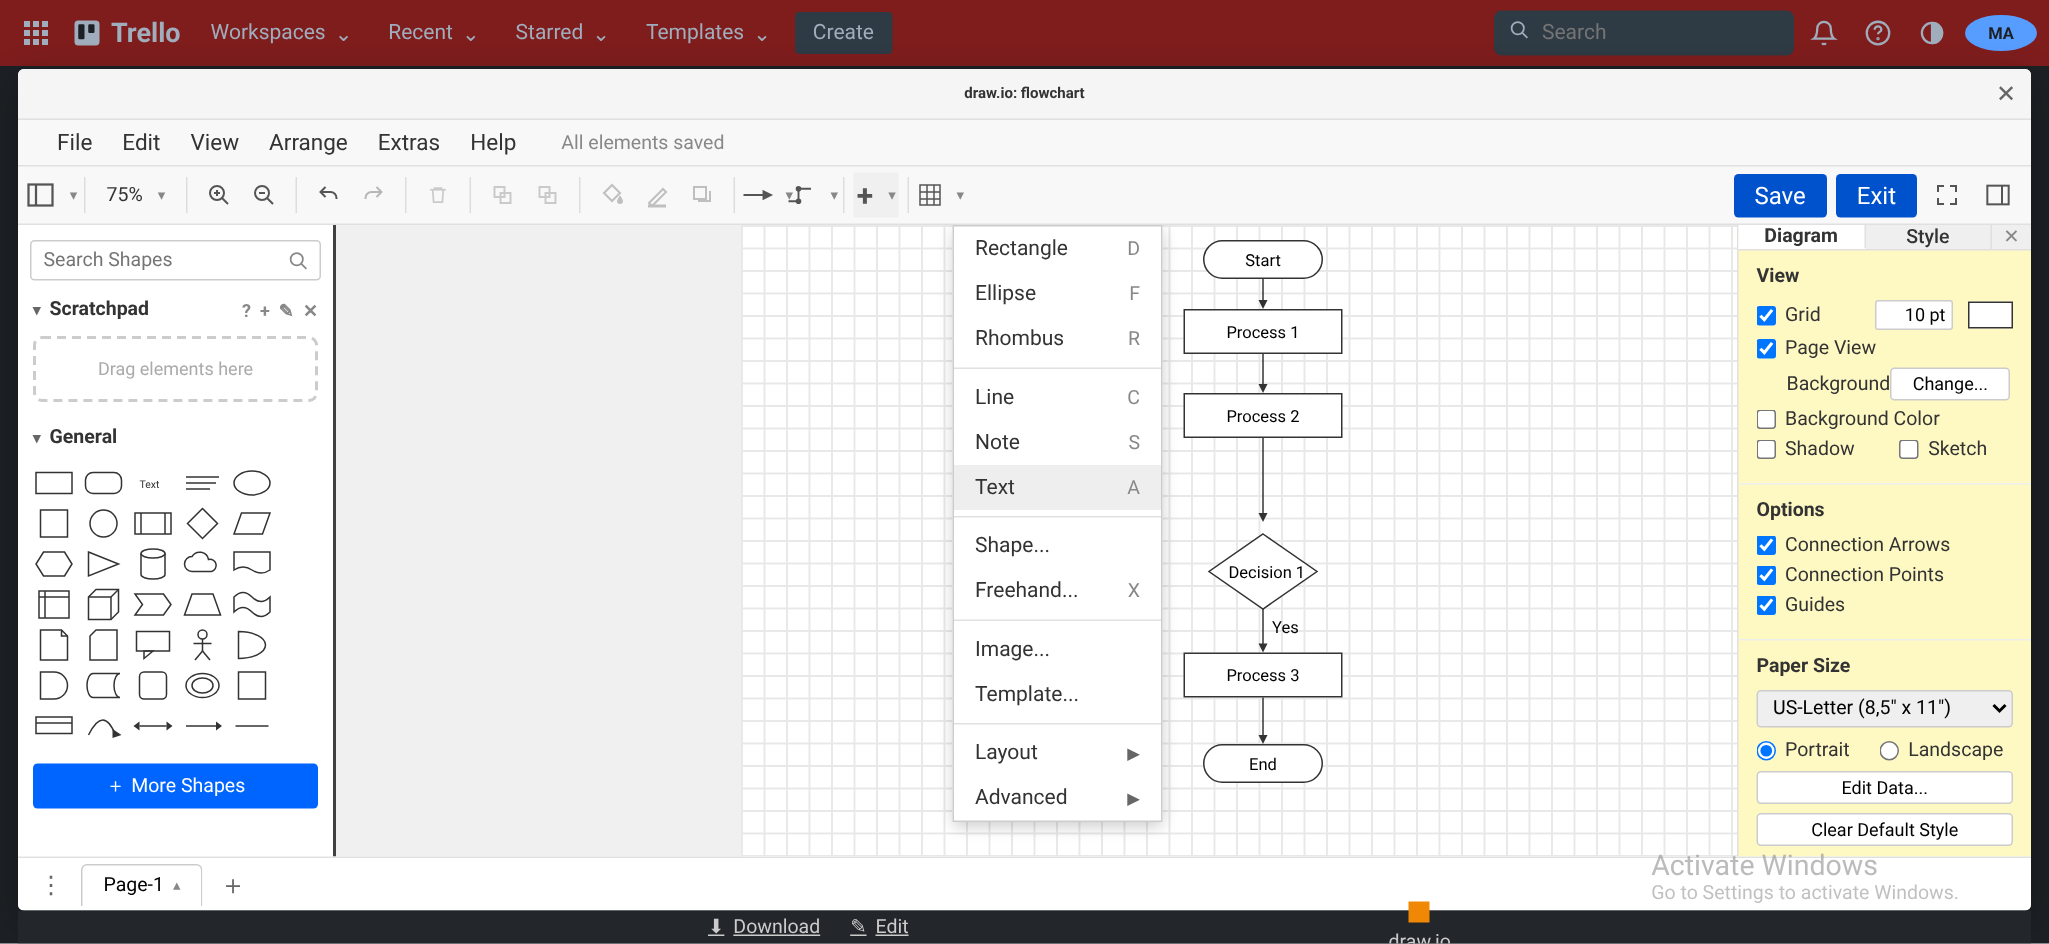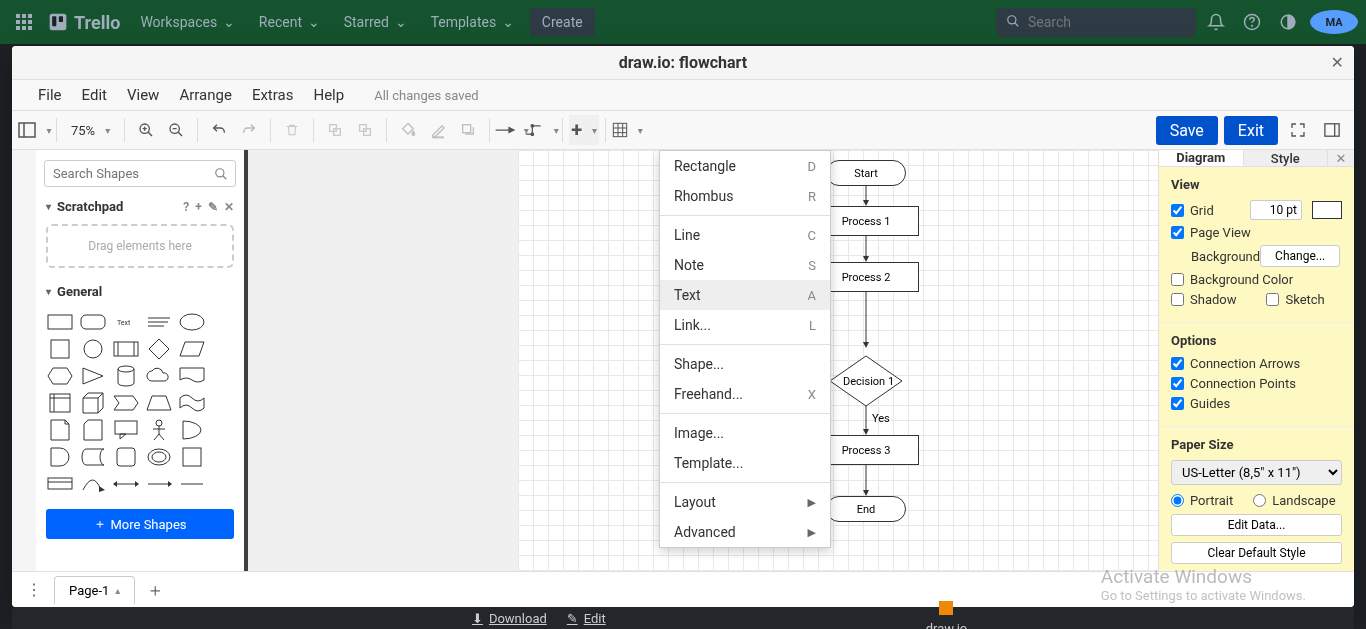--- a/index.html
+++ b/index.html
@@ -1,33 +1,33 @@
 <!DOCTYPE html>
 <html><head>
 <meta charset="utf-8">
 <style>
 * { box-sizing: border-box; margin: 0; padding: 0; font-family: -apple-system, BlinkMacSystemFont, "Segoe UI", Roboto, sans-serif; }
 body { width: 1366px; height: 629px; overflow: hidden; position: relative; background: #1d2125; }
 
 
-.trello-nav { height: 44px; background: #14532d; display: flex; align-items: center; padding: 0 8px; color: #9fadbc; font-size: 14px; }
+.trello-nav { height: 44px; background: #7f1d1d; display: flex; align-items: center; padding: 0 8px; color: #9fadbc; font-size: 14px; }
 .trello-nav .apps-grid { width: 32px; height: 32px; display: flex; align-items: center; justify-content: center; cursor: pointer; }
 .trello-nav .logo { display: flex; align-items: center; font-weight: bold; font-size: 18px; padding: 0 8px; color: #9fadbc; }
 .trello-nav .logo-icon { width: 20px; height: 20px; margin-right: 6px; }
 .trello-nav .nav-item { padding: 6px 12px; display: flex; align-items: center; cursor: pointer; }
 .trello-nav .nav-item .chev { margin-left: 6px; }
 .trello-nav .create-btn { background: #2e3a44; padding: 6px 12px; border-radius: 3px; margin-left: 4px; cursor: pointer; color: #9fadbc; }
 .trello-nav .spacer { flex: 1; }
 .trello-nav .search { background: #2e3a44; border-radius: 5px; padding: 6px 10px; display: flex; align-items: center; width: 200px; }
 .trello-nav .search input { background: transparent; border: none; color: #9fadbc; outline: none; margin-left: 8px; width: 100%; font-size: 14px; }
 .trello-nav .icon-btn { width: 32px; height: 32px; display: flex; align-items: center; justify-content: center; cursor: pointer; margin-left: 4px; }
 .trello-nav .avatar { width: 48px; height: 24px; border-radius: 50%; background: #579dff; color: #1d2125; font-size: 11px; font-weight: bold; display: flex; align-items: center; justify-content: center; margin-left: 6px; }
 .modal { position: absolute; top: 46px; left: 12px; right: 12px; bottom: 22px; background: #f5f5f5; border-radius: 4px; box-shadow: 0 8px 24px rgba(0,0,0,0.3); display: flex; flex-direction: column; overflow: hidden; }
 .modal-title-bar { height: 34px; background: #f5f5f5; display: flex; align-items: center; justify-content: center; position: relative; border-bottom: 1px solid #e0e0e0; }
-.modal-title-bar .title { font-weight: bold; color: #333; font-size: 16px; }
+.modal-title-bar .title { font-weight: bold; color: #333; font-size: 10px; }
 .modal-title-bar .close { position: absolute; right: 10px; font-size: 16px; color: #666; cursor: pointer; }
 
 
 .menubar { height: 30px; display: flex; align-items: center; padding: 0 16px; background: #f8f8f8; font-size: 15px; color: #333; }
 .menubar .menu-item { padding: 0 10px; cursor: pointer; }
 .menubar .status { margin-left: 20px; color: #888; font-size: 13px; }
 
 
 .toolbar { height: 40px; border-top: 1px solid #e0e0e0; border-bottom: 1px solid #e0e0e0; background: #f8f8f8; display: flex; align-items: center; padding: 0 8px; }
 .toolbar .tb-btn { width: 30px; height: 30px; display: flex; align-items: center; justify-content: center; cursor: pointer; color: #555; }
@@ -35,21 +35,21 @@
 .toolbar .zoom { padding: 0 8px; display: flex; align-items: center; font-size: 13px; color: #333; cursor: pointer; }
 .toolbar .chev-sm { margin-left: 10px; font-size: 10px; color: #888; }
 .toolbar .spacer { flex: 1; }
 .toolbar .save-btn, .toolbar .exit-btn { background: #0052cc; color: #fff; border: none; padding: 5px 14px; border-radius: 3px; margin-left: 6px; cursor: pointer; font-size: 16px; }
 .toolbar .full-btn { width: 28px; height: 28px; display: flex; align-items: center; justify-content: center; cursor: pointer; margin-left: 6px; }
 
 
 .content { flex: 1; display: flex; overflow: hidden; position: relative; }
 
 
-.left-panel { width: 212px; background: #fff; border-right: 4px solid #404040; display: flex; flex-direction: column; margin-left: 24px; }
+.left-panel { width: 212px; background: #fff; border-right: 2px solid #404040; display: flex; flex-direction: column; }
 .left-panel .search-shapes { margin: 10px 8px 6px; position: relative; }
 .left-panel .search-shapes input { width: 100%; padding: 5px 28px 5px 8px; border: 1px solid #ccc; border-radius: 3px; font-size: 13px; }
 .left-panel .search-shapes .mag { position: absolute; right: 8px; top: 6px; color: #888; }
 .left-panel .section-hdr { display: flex; align-items: center; padding: 6px 10px; font-size: 13px; color: #333; font-weight: bold; }
 .left-panel .section-hdr .caret { margin-right: 6px; font-size: 10px; color: #666; }
 .left-panel .section-hdr .hdr-tools { margin-left: auto; display: flex; gap: 6px; color: #888; font-size: 12px; }
 .left-panel .scratchpad-body { margin: 4px 10px 10px; border: 2px dashed #ccc; border-radius: 6px; height: 44px; display: flex; align-items: center; justify-content: center; color: #aaa; font-size: 12px; }
 .left-panel .shapes-grid { padding: 6px 10px; display: grid; grid-template-columns: repeat(6, 28px); gap: 5px; }
 .left-panel .shape-cell { width: 28px; height: 22px; display: flex; align-items: center; justify-content: center; cursor: pointer; }
 .left-panel .shape-cell svg { display: block; }
@@ -60,21 +60,21 @@
 .canvas-grid { position: absolute; left: 270px; top: 0; right: 0; bottom: 0;
   background-color: #fff;
   background-image: linear-gradient(#e8e8e8 1px, transparent 1px), linear-gradient(90deg, #e8e8e8 1px, transparent 1px);
   background-size: 15px 15px; }
 .flow-node { position: absolute; border: 1px solid #333; background: #fff; font-size: 11px; display: flex; align-items: center; justify-content: center; }
 .flow-terminator { border-radius: 14px; }
 .flow-arrow { position: absolute; }
 .diamond-label { position: absolute; font-size: 11px; }
 
 
-.ctx-menu { position: absolute; left: 624px; top: 138px; width: 172px; background: #fff; border: 1px solid #ccc; box-shadow: 0 3px 10px rgba(0,0,0,0.2); font-size: 14px; color: #333; }
+.ctx-menu { position: absolute; left: 624px; top: 138px; width: 140px; background: #fff; border: 1px solid #ccc; box-shadow: 0 3px 10px rgba(0,0,0,0.2); font-size: 14px; color: #333; }
 .ctx-menu .item { display: flex; align-items: center; padding: 7px 14px; cursor: pointer; }
 .ctx-menu .item.hover { background: #eee; }
 .ctx-menu .item .shortcut { margin-left: auto; color: #888; font-size: 13px; }
 .ctx-menu .item .sub-caret { margin-left: auto; color: #666; font-size: 11px; }
 .ctx-menu .divider { height: 1px; background: #e0e0e0; margin: 4px 0; }
 
 
 .right-panel { width: 196px; background: #fef9c3; border-left: 1px solid #e0e0e0; display: flex; flex-direction: column; font-size: 13px; color: #333; }
 .right-panel .tabs { display: flex; height: 34px; border-bottom: 1px solid #e0e0e0; position: relative;}
 .right-panel .tab { flex: 1; display: flex; align-items: center; justify-content: center; cursor: pointer; background: #efefef; border-right: 1px solid #e0e0e0; font-weight: 500;}
@@ -191,21 +191,21 @@
     <div class="close">✕</div>
   </div>
 
   <div class="menubar">
     <div class="menu-item">File</div>
     <div class="menu-item">Edit</div>
     <div class="menu-item">View</div>
     <div class="menu-item">Arrange</div>
     <div class="menu-item">Extras</div>
     <div class="menu-item">Help</div>
-    <div class="status">All changes saved</div>
+    <div class="status">All elements saved</div>
   </div>
 
   <div class="toolbar">
     <div class="tb-btn">
       <svg width="18" height="16" viewBox="0 0 18 16" fill="none" stroke="#555" stroke-width="1.5">
           <rect x="1" y="1" width="16" height="14"></rect>
           <line x1="6" y1="1" x2="6" y2="15"></line>
         </svg>
       <span class="chev-sm">▾</span>
     </div>
@@ -610,39 +610,39 @@
           <polygon points="-2,25 1,31 4,25" fill="#333"></polygon>
         </svg>
       <div class="flow-node flow-terminator" style="left:578px; top:346px; width:80px; height:26px;">End</div>
 
       <div class="ctx-menu" style="left:411px; top:0px;">
         <div class="item">
             <span>Rectangle</span>
             <span class="shortcut">D</span>
           </div>
         <div class="item">
+            <span>Ellipse</span>
+            <span class="shortcut">F</span>
+          </div>
+        <div class="item">
             <span>Rhombus</span>
             <span class="shortcut">R</span>
           </div>
         <div class="divider"></div>
         <div class="item">
             <span>Line</span>
             <span class="shortcut">C</span>
           </div>
         <div class="item">
             <span>Note</span>
             <span class="shortcut">S</span>
           </div>
         <div class="item hover">
             <span>Text</span>
             <span class="shortcut">A</span>
-          </div>
-        <div class="item">
-            <span>Link...</span>
-            <span class="shortcut">L</span>
           </div>
         <div class="divider"></div>
         <div class="item">
             <span>Shape...</span>
           </div>
         <div class="item">
             <span>Freehand...</span>
             <span class="shortcut">X</span>
           </div>
         <div class="divider"></div>

